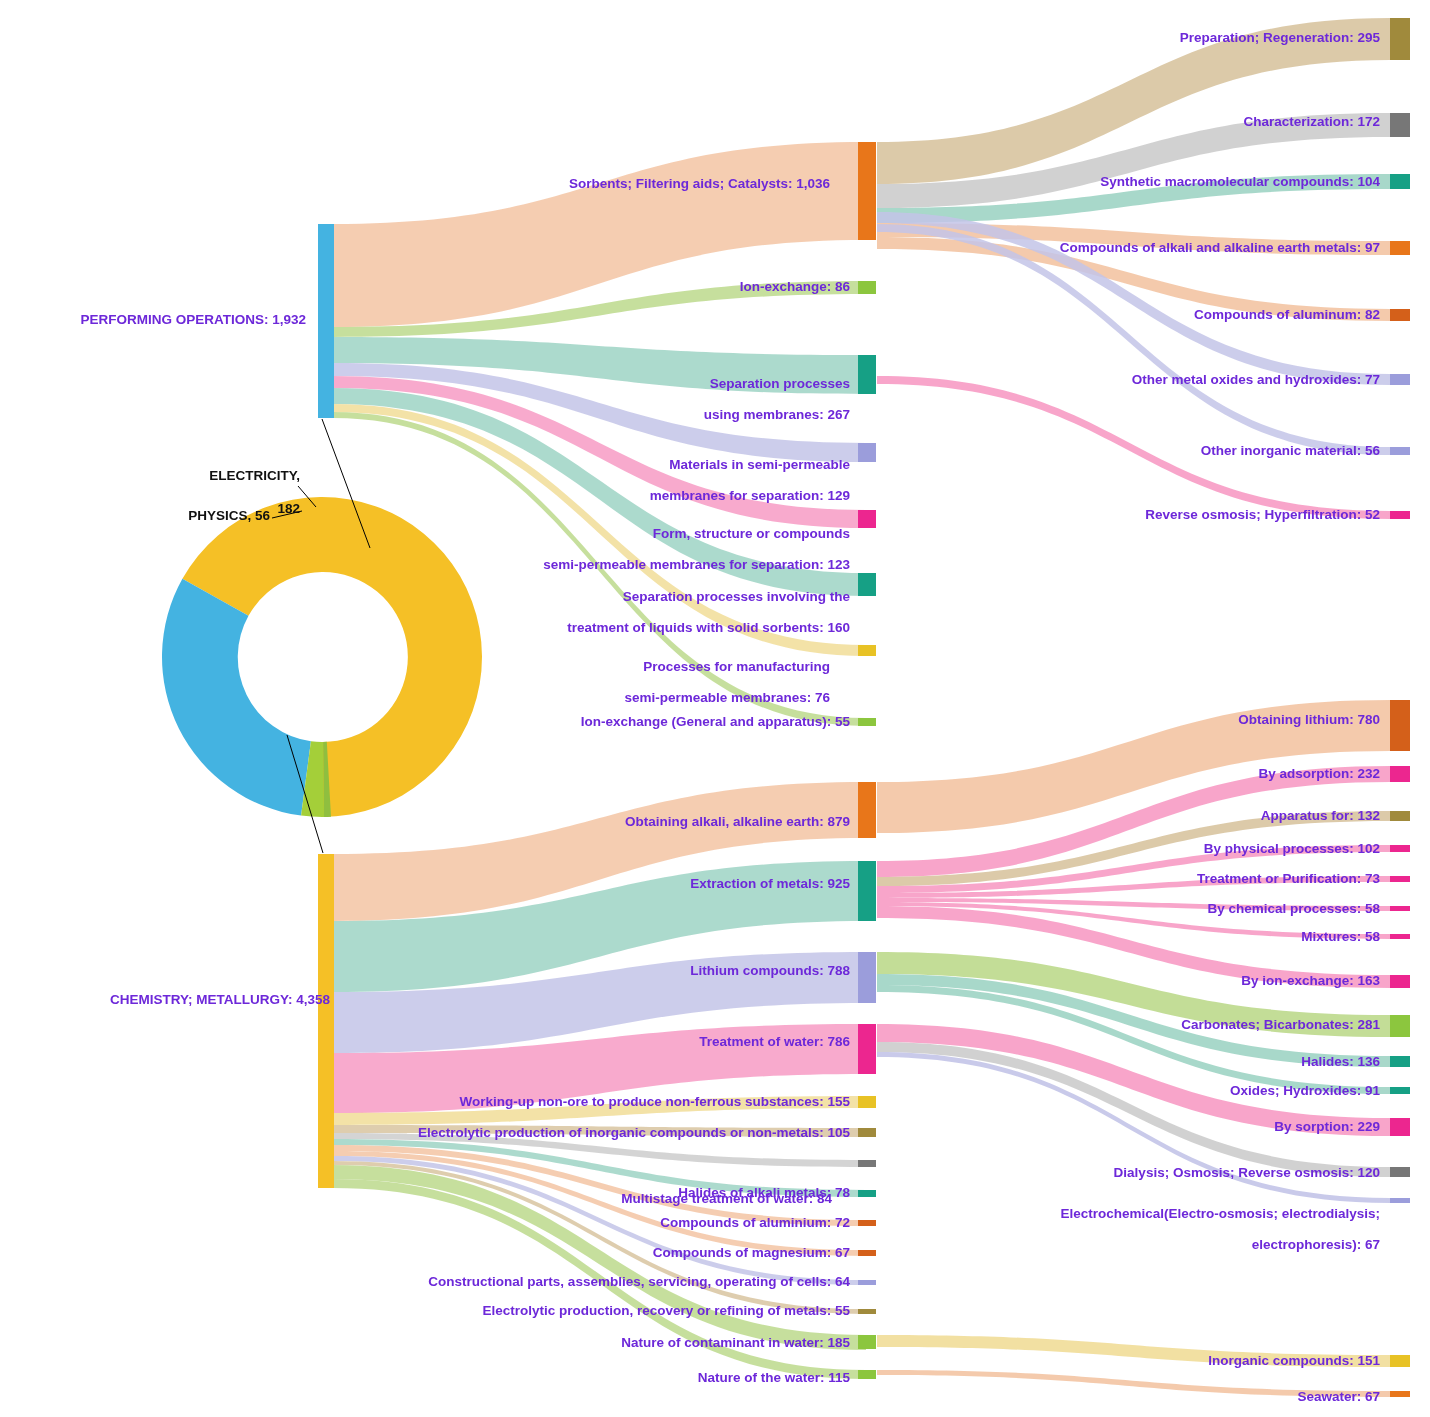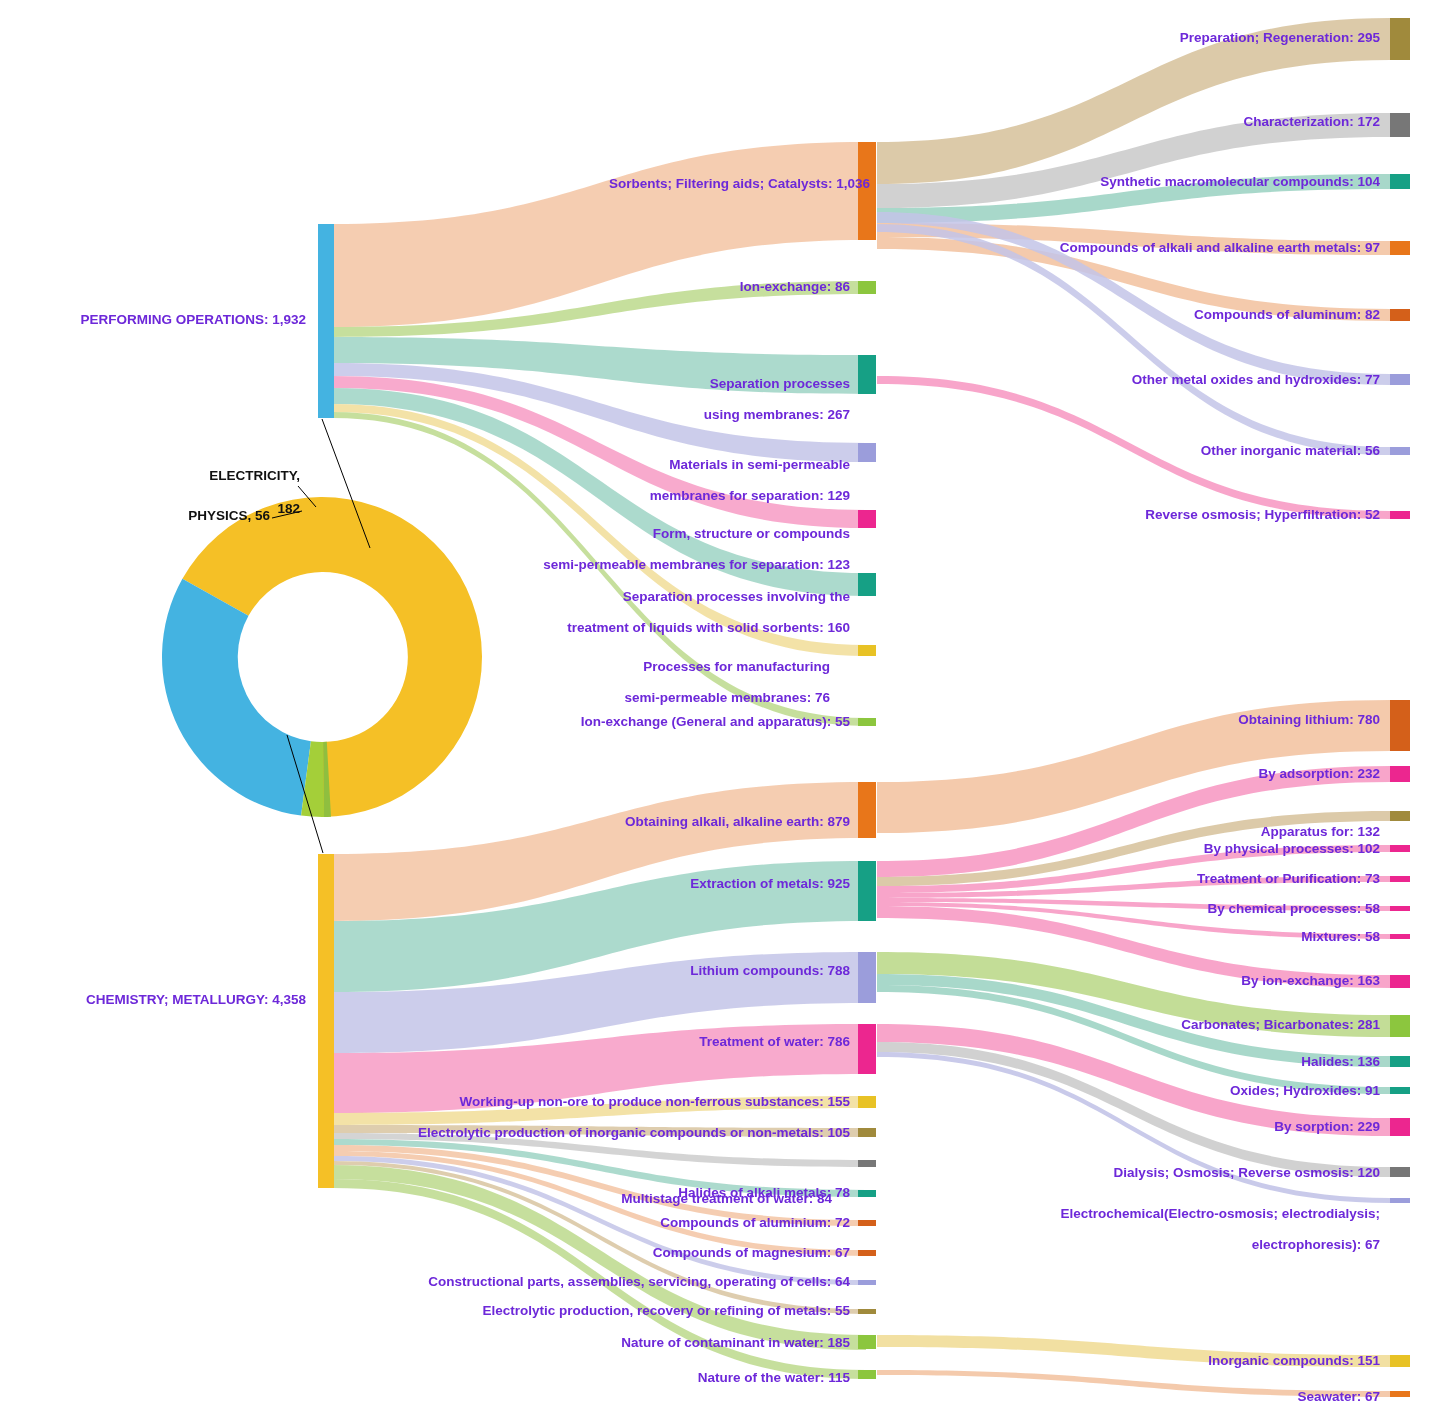--- a/index.html
+++ b/index.html
@@ -158,23 +158,23 @@
 
     <g stroke="#000" stroke-width="1" fill="none">
       <path d="M370,548 L322,419"></path>
       <path d="M287,735 L323,853"></path>
       <path d="M298,486 L316,507"></path>
       <path d="M272,518 L302,511"></path>
     </g>
   </svg>
 
   <div class="lbl r" style="left:0px;top:312px;width:306px;">PERFORMING OPERATIONS: 1,932</div>
-  <div class="lbl r" style="left:0px;top:992px;width:306px;">CHEMISTRY; METALLURGY: 4,358</div>
-
-  <div class="lbl r" style="left:420px;top:176px;width:450px;">Sorbents; Filtering aids; Catalysts: 1,036</div>
+  <div class="lbl r" style="left:0px;top:992px;width:306px;padding-left:24px;">CHEMISTRY; METALLURGY: 4,358</div>
+
+  <div class="lbl r" style="left:380px;top:176px;width:450px;">Sorbents; Filtering aids; Catalysts: 1,036</div>
   <div class="lbl r" style="left:400px;top:279px;width:450px;">Ion-exchange: 86</div>
 
   <div class="lbl r" style="left:400px;top:360px;width:450px;">
     <span>Separation processes</span><br>
     <span>using membranes: 267</span>
   </div>
 
   <div class="lbl r" style="left:360px;top:441px;width:490px;">
     <span>Materials in semi-permeable</span><br>
     <span>membranes for separation: 129</span>
@@ -216,21 +216,21 @@
   <div class="lbl r" style="left:350px;top:1185px;width:500px;">Halides of alkali metals: 78</div>
   <div class="lbl r" style="left:350px;top:1215px;width:500px;">Compounds of aluminium: 72</div>
   <div class="lbl r" style="left:350px;top:1245px;width:500px;">Compounds of magnesium: 67</div>
   <div class="lbl r" style="left:250px;top:1274px;width:600px;">Constructional parts, assemblies, servicing, operating of cells: 64</div>
   <div class="lbl r" style="left:250px;top:1303px;width:600px;">Electrolytic production, recovery or refining of metals: 55</div>
   <div class="lbl r" style="left:300px;top:1335px;width:550px;">Nature of contaminant in water: 185</div>
   <div class="lbl r" style="left:300px;top:1370px;width:550px;">Nature of the water: 115</div>
 
   <div class="lbl r" style="left:930px;top:712px;width:450px;">Obtaining lithium: 780</div>
   <div class="lbl r" style="left:930px;top:766px;width:450px;">By adsorption: 232</div>
-  <div class="lbl r" style="left:930px;top:808px;width:450px;margin-top:16px;">Apparatus for: 132</div>
+  <div class="lbl r" style="left:930px;top:808px;width:450px;">Apparatus for: 132</div>
   <div class="lbl r" style="left:930px;top:841px;width:450px;">By physical processes: 102</div>
   <div class="lbl r" style="left:930px;top:871px;width:450px;">Treatment or Purification: 73</div>
   <div class="lbl r" style="left:930px;top:901px;width:450px;">By chemical processes: 58</div>
   <div class="lbl r" style="left:930px;top:929px;width:450px;">Mixtures: 58</div>
   <div class="lbl r" style="left:930px;top:973px;width:450px;">By ion-exchange: 163</div>
   <div class="lbl r" style="left:930px;top:1017px;width:450px;">Carbonates; Bicarbonates: 281</div>
   <div class="lbl r" style="left:930px;top:1054px;width:450px;">Halides: 136</div>
   <div class="lbl r" style="left:930px;top:1083px;width:450px;">Oxides; Hydroxides: 91</div>
   <div class="lbl r" style="left:930px;top:1119px;width:450px;">By sorption: 229</div>
   <div class="lbl r" style="left:900px;top:1165px;width:480px;">Dialysis; Osmosis; Reverse osmosis: 120</div>

